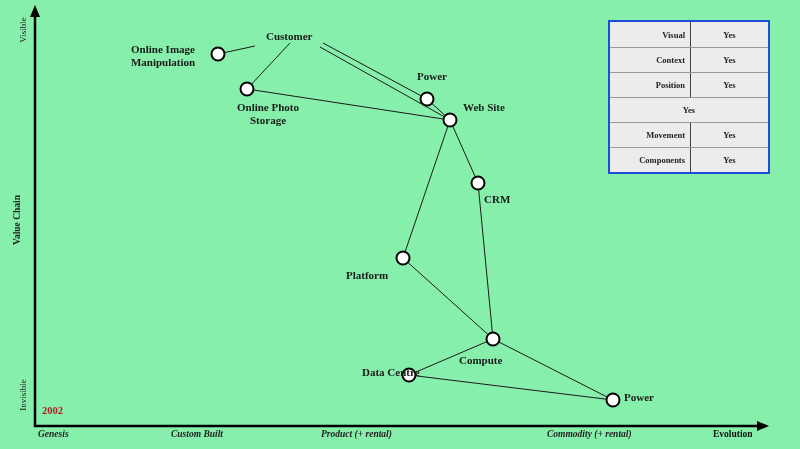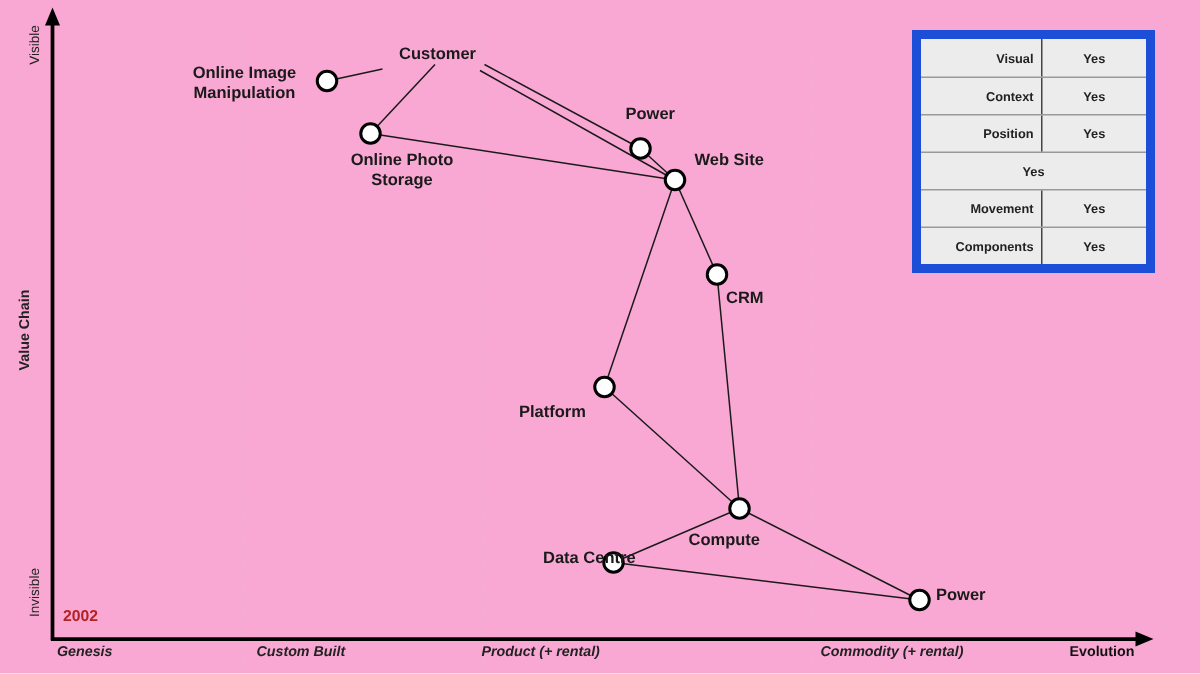--- a/index.html
+++ b/index.html
@@ -1,18 +1,18 @@
 <!DOCTYPE html>
 <html><head>
 <meta charset="utf-8">
 <style>
   html,body{margin:0;padding:0;background:#fff;}
   .stage{
-    position:relative;width:800px;height:449px;background:#f9a8d4;overflow:hidden;
-    font-family:Liberation Sans, sans-serif;color:#1a1a1a;
+    position:relative;width:800px;height:449px;background:#86efac;overflow:hidden;
+    font-family:Liberation Serif, serif;color:#1a1a1a;
   }
   .map-svg{position:absolute;left:0;top:0;}
   .node-label{
     position:absolute;font-size:11px;font-weight:bold;line-height:13px;
     white-space:pre-line;color:#1a1a1a;
   }
   .center{text-align:center;}
   .vlabel{
     position:absolute;white-space:nowrap;font-size:9px;color:#222;
     transform:translate(-50%,-50%) rotate(-90deg);
@@ -23,21 +23,21 @@
     font-weight:bold;color:#222;white-space:nowrap;
   }
   .evolution-label{
     position:absolute;top:429px;font-size:9.5px;font-weight:bold;color:#111;white-space:nowrap;
   }
   .year-label{
     position:absolute;left:42px;top:405px;font-size:10.5px;font-weight:bold;
   }
   .legend{
     position:absolute;left:608px;top:20px;width:162px;box-sizing:border-box;
-    border:6px solid #1d4ed8;background:#ececec;
+    border:2px solid #1d4ed8;background:#ececec;
   }
   .legend-row{display:flex;height:25px;box-sizing:border-box;}
   .legend-row + .legend-row{border-top:1px solid #999;}
   .legend-label{
     width:81px;box-sizing:border-box;border-right:1px solid #444;
     display:flex;align-items:center;justify-content:flex-end;
     padding-right:5px;font-size:8.5px;font-weight:bold;color:#222;
   }
   .legend-value{
     flex:1;display:flex;align-items:center;justify-content:center;

